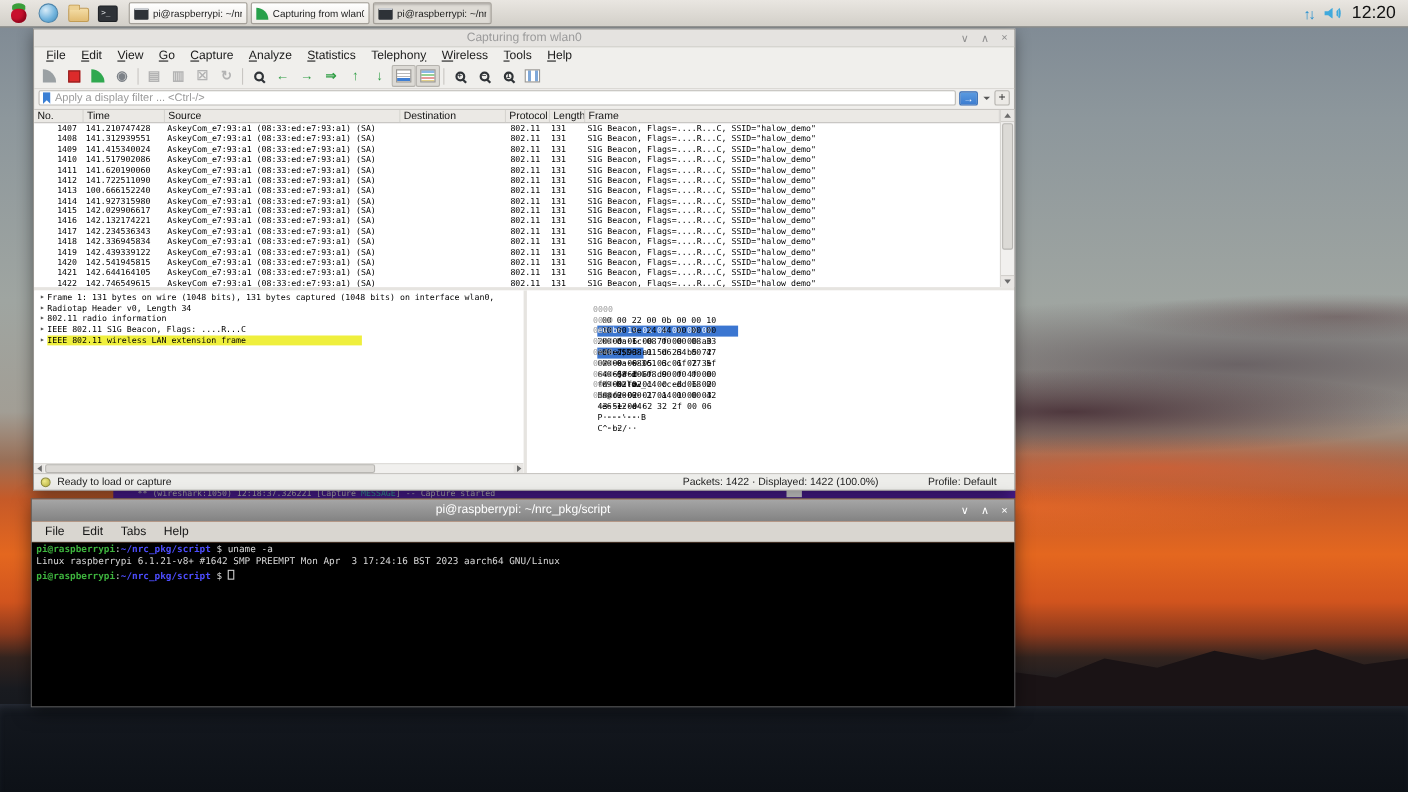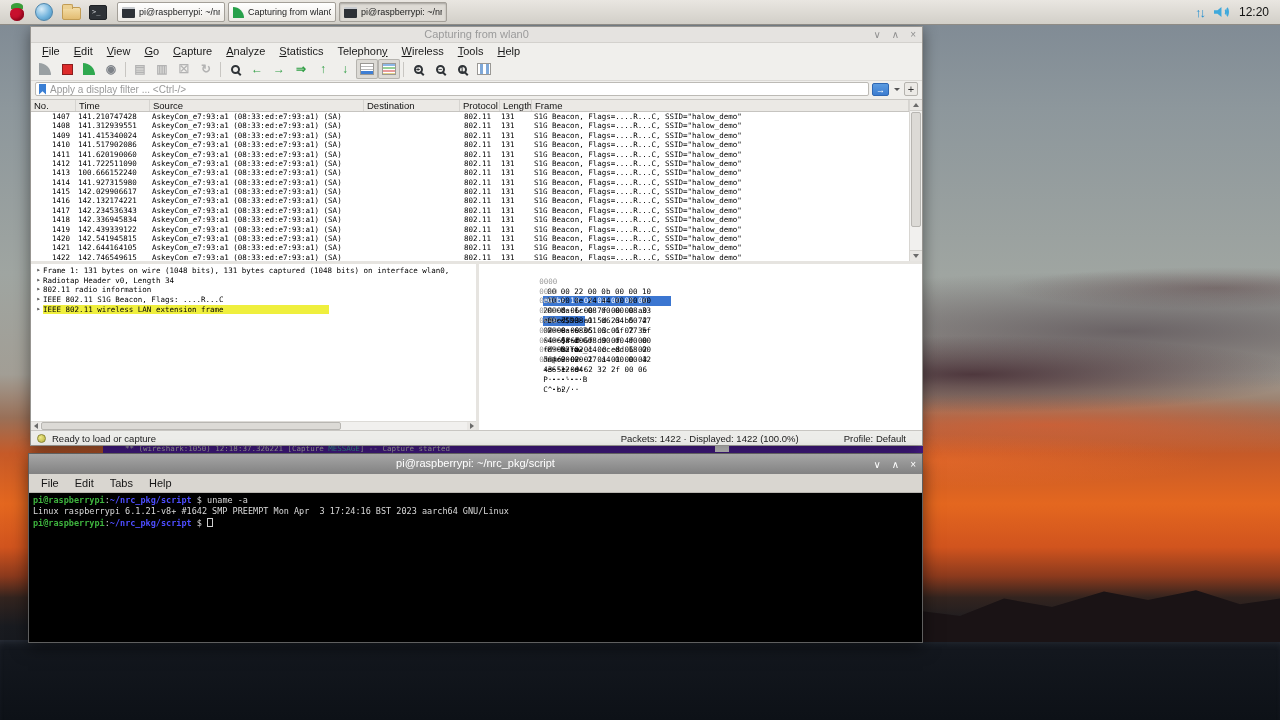--- a/index.html
+++ b/index.html
@@ -47,21 +47,21 @@
   .wb-label { font-size:9px; color:#1c1c1c; white-space:nowrap; overflow:hidden; }
   .wb-term-icon, .wb-ws-icon { display:none; flex:none; }
   .wb-term-icon.show { display:block; width:13px; height:11px; background:#2e3237; border-radius:1px; border-top:2px solid #c9ccd0; }
   .wb-ws-icon.show { display:block; width:11px; height:11px; background:#27a04a; border-radius:0 100% 0 0; }
   .tray { margin-left:auto; display:flex; align-items:center; gap:10px; padding-right:6px; }
   .net-arrows { color:#1f8dd0; font-weight:bold; font-size:13px; letter-spacing:-2px; }
   .vol { display:flex; align-items:center; }
   .vol-body { width:10px; height:10px; background:#3fa9dc; clip-path:polygon(0 32%, 35% 32%, 75% 0, 75% 100%, 35% 68%, 0 68%); }
   .vol-wave1 { width:5px; height:8px; border:2px solid transparent; border-right:2px solid #3fa9dc; border-radius:50%; margin-left:-2px; }
   .vol-wave2 { width:7px; height:12px; border:2px solid transparent; border-right:2px solid #3fa9dc; border-radius:50%; margin-left:-5px; }
-  .clock { font-size:12px; color:#111; }
+  .clock { font-size:16px; color:#111; }
 
   
   .winbtns { position:absolute; right:6px; top:0; height:100%; display:flex; align-items:center; gap:11px; font-size:10px; }
 
   
   #wireshark { position:absolute; left:30px; top:26px; width:893px; height:420px;
     background:#f0efec; border:1px solid #979591; box-shadow:0 4px 14px rgba(0,0,0,.45);
     display:flex; flex-direction:column; z-index:20; }
   .ws-titlebar { position:relative; height:16px; flex:none; background:#e5e3e0; border-bottom:1px solid #d3d1cd; }
   .ws-title { position:absolute; left:0; right:0; top:1px; text-align:center; font-size:11px; color:#9b9b9b; }

